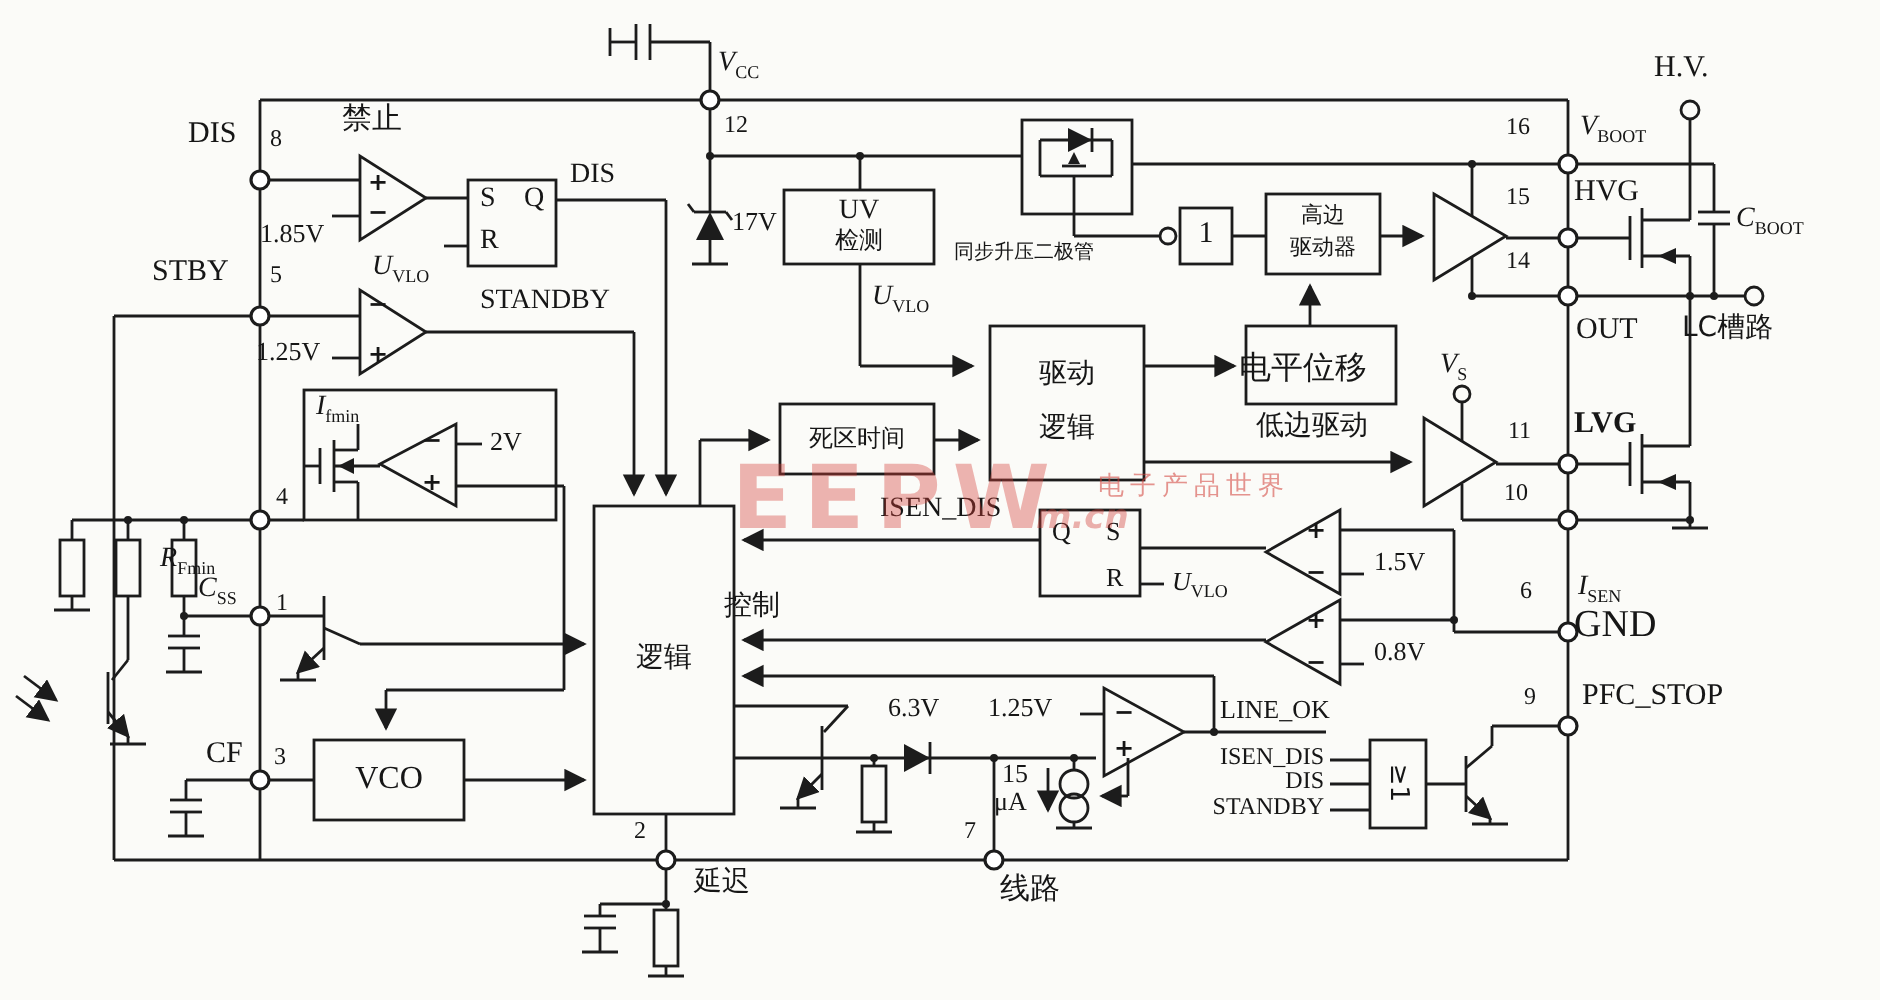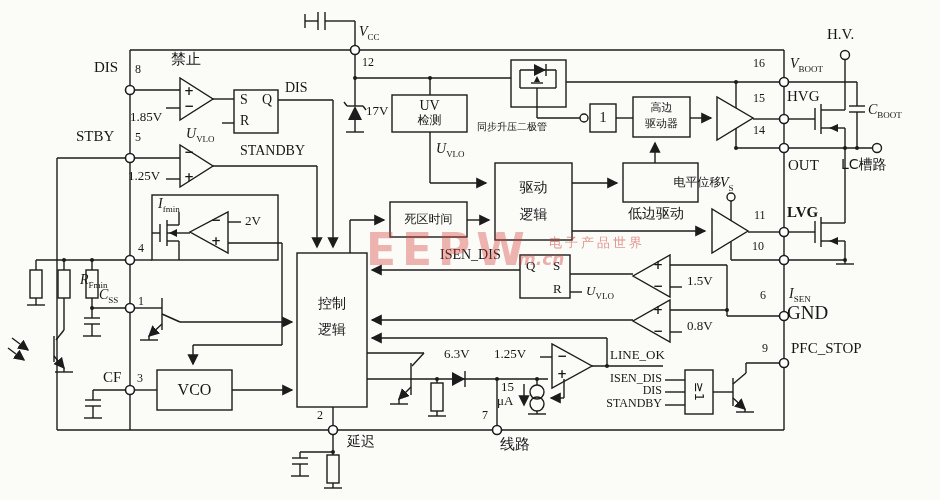--- a/index.html
+++ b/index.html
@@ -434,28 +434,28 @@
 <span class="lb" style="left:245px;top:214px;font-size:13px;">2V</span>
 
 <span class="lb bx" style="left:392px;top:99px;width:75px;font-size:14px;">UV</span>
 <span class="zh bx" style="left:392px;top:114px;width:75px;font-size:12px;">检测</span>
 <span class="lb" style="left:436px;top:142px;"><span class="m">U</span><sub>VLO</sub></span>
 
 <span class="zh" style="left:477px;top:122px;font-size:10px;">同步升压二极管</span>
 <span class="lb bx" style="left:590px;top:110px;width:26px;font-size:15px;">1</span>
 <span class="zh bx" style="left:633px;top:102px;width:57px;font-size:11px;">高边</span>
 <span class="zh bx" style="left:633px;top:118px;width:57px;font-size:11px;">驱动器</span>
-<span class="zh bx" style="left:656px;top:176px;width:83px;font-size:12px;">电平位移</span>
+<span class="zh bx" style="left:610px;top:176px;width:83px;font-size:16px;">电平位移</span>
 <span class="zh bx" style="left:495px;top:180px;width:77px;font-size:14px;">驱动</span>
 <span class="zh bx" style="left:495px;top:207px;width:77px;font-size:14px;">逻辑</span>
 <span class="zh bx" style="left:390px;top:213px;width:77px;font-size:12px;">死区时间</span>
 <span class="zh" style="left:628px;top:206px;font-size:14px;">低边驱动</span>
 <span class="lb" style="left:720px;top:176px;"><span class="m">V</span><sub>S</sub></span>
 
-<span class="zh bx" style="left:297px;top:296px;width:70px;font-size:14px;">控制</span>
+<span class="zh bx" style="left:297px;top:296px;width:70px;font-size:14px;padding-left:44px;">控制</span>
 <span class="zh bx" style="left:297px;top:322px;width:70px;font-size:14px;">逻辑</span>
 <span class="lb bx" style="left:157px;top:382px;width:75px;font-size:16px;">VCO</span>
 <span class="num" style="left:317px;top:409px;">2</span>
 <span class="zh" style="left:347px;top:434px;font-size:14px;">延迟</span>
 <span class="num" style="left:482px;top:409px;">7</span>
 <span class="zh" style="left:500px;top:437px;font-size:15px;">线路</span>
 
 <span class="lb" style="left:440px;top:248px;">ISEN_DIS</span>
 <span class="lb" style="left:526px;top:259px;font-size:13px;">Q</span>
 <span class="lb" style="left:553px;top:259px;font-size:13px;">S</span>

